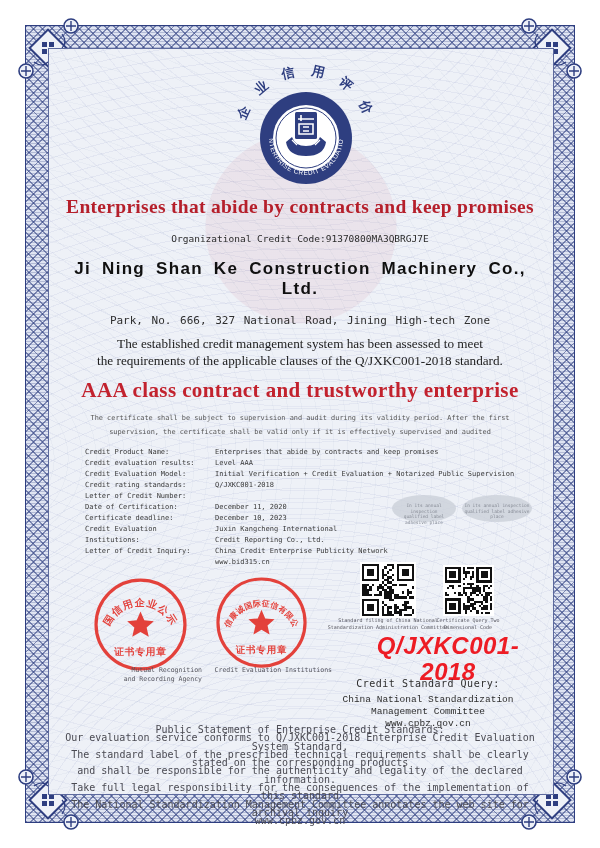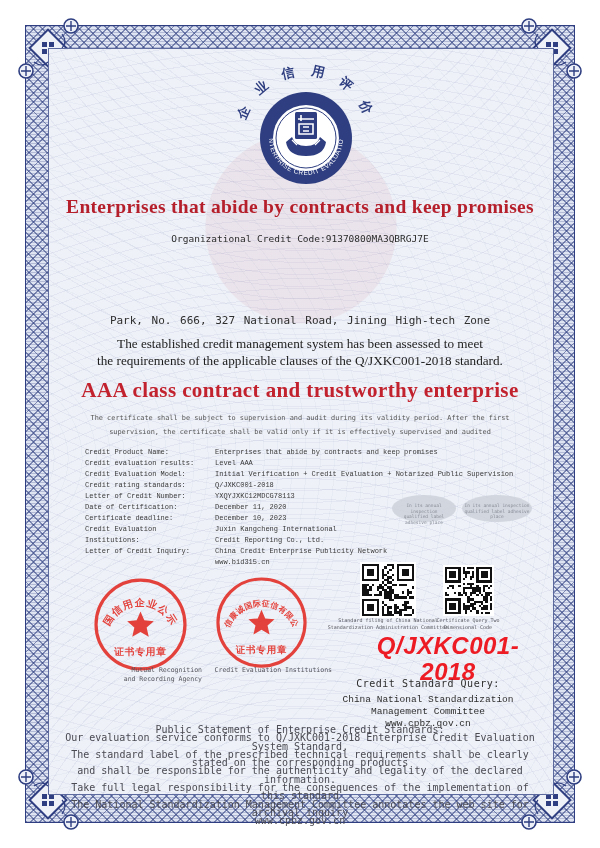--- a/index.html
+++ b/index.html
@@ -38,21 +38,21 @@
   .addr{font-family:"DejaVu Sans Mono",monospace;font-size:11px;color:#2f2f2f;word-spacing:2px;}
   .addr1{top:297px;} .addr2{top:314px;}
   .assess{font-family:"Liberation Serif",serif;font-size:13.2px;color:#1c1c1c;}
   .assess1{top:336px;} .assess2{top:353px;}
   .grade{top:378px;font-family:"Liberation Serif",serif;font-weight:bold;
          font-size:21px;color:#c2222e;letter-spacing:.4px;}
   .note{font-family:"DejaVu Sans Mono",monospace;font-size:6.9px;color:#555;}
   .note1{top:414px;} .note2{top:428px;}
   .details{left:85px;top:447px;width:440px;font-family:"DejaVu Sans Mono",monospace;
            font-size:7px;color:#3a3a3a;line-height:11px;}
-  .drow{display:flex;font-family:Liberation Mono, monospace;}
+  .drow{display:flex;}
   .dlabel{width:130px;flex:none;}
   .dval{flex:1;}
   .dval span{display:block;}
   
   .badge{position:absolute;background:rgba(203,207,217,.78);border-radius:50%;
          text-align:center;color:#878c96;font-family:"DejaVu Sans Mono",monospace;
          font-size:4.5px;line-height:5.6px;}
   .badge1{left:392px;top:495px;width:64px;height:27px;padding-top:0;}
   .badge2{left:462px;top:495px;width:70px;height:27px;}
   .badge .pad{padding-top:8px;}
@@ -171,20 +171,21 @@
         <rect x="69" y="52" width="22" height="27" rx="1.5" fill="#2e3e80"></rect>
         <path d="M72 59 h16 M75 55 v6 M73 64 h14 v10 h-14 z M77 67 h6 M77 71 h6" stroke="#ffffff" stroke-width="1.6" fill="none"></path>
         <path d="M60 82 q2 14 20 14 q18 0 20-14 l-6-5 q-3 9-14 9 q-11 0-14-9 z" fill="#2e3e80"></path>
         <path d="M66 80 l5 5 M94 80 l-5 5" stroke="#ffffff" stroke-width="1.2"></path>
       </g>
     </svg>
   </div>
 
   <div class="abs ctr title">Enterprises that abide by contracts and keep promises</div>
   <div class="abs ctr orgcode">Organizational Credit Code:91370800MA3QBRGJ7E</div>
+  <div class="abs ctr company">Ji Ning Shan Ke Construction Machinery Co., Ltd.</div>
   <div class="abs ctr addr addr2">Park, No. 666, 327 National Road, Jining High-tech Zone</div>
   <div class="abs ctr assess assess1">The established credit management system has been assessed to meet</div>
   <div class="abs ctr assess assess2">the requirements of the applicable clauses of the Q/JXKC001-2018 standard.</div>
   <div class="abs ctr grade">AAA class contract and trustworthy enterprise</div>
   <div class="abs ctr note note1">The certificate shall be subject to supervision and audit during its validity period. After the first</div>
   <div class="abs ctr note note2">supervision, the certificate shall be valid only if it is effectively supervised and audited</div>
 
   <div class="abs details">
     <div class="drow">
         <div class="dlabel">Credit Product Name:</div>
@@ -205,23 +206,20 @@
         </div>
       </div>
     <div class="drow">
         <div class="dlabel">Credit rating standards:</div>
         <div class="dval">
           <span>Q/JXKC001-2018</span>
         </div>
       </div>
     <div class="drow">
         <div class="dlabel">Letter of Credit Number:</div>
-        <div class="dval">
-          <span>YXQYJXKC12MDCG78113</span>
-        </div>
       </div>
     <div class="drow">
         <div class="dlabel">Date of Certification:</div>
         <div class="dval">
           <span>December 11, 2020</span>
         </div>
       </div>
     <div class="drow">
         <div class="dlabel">Certificate deadline:</div>
         <div class="dval">

